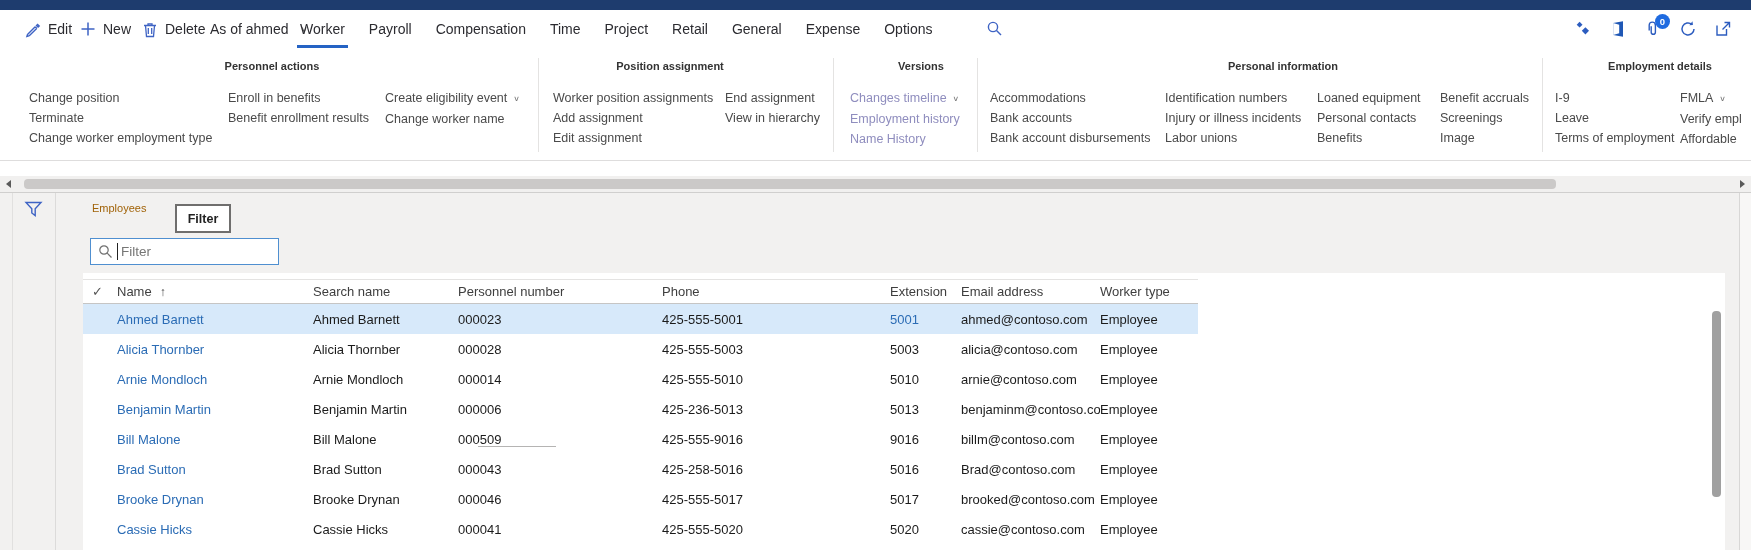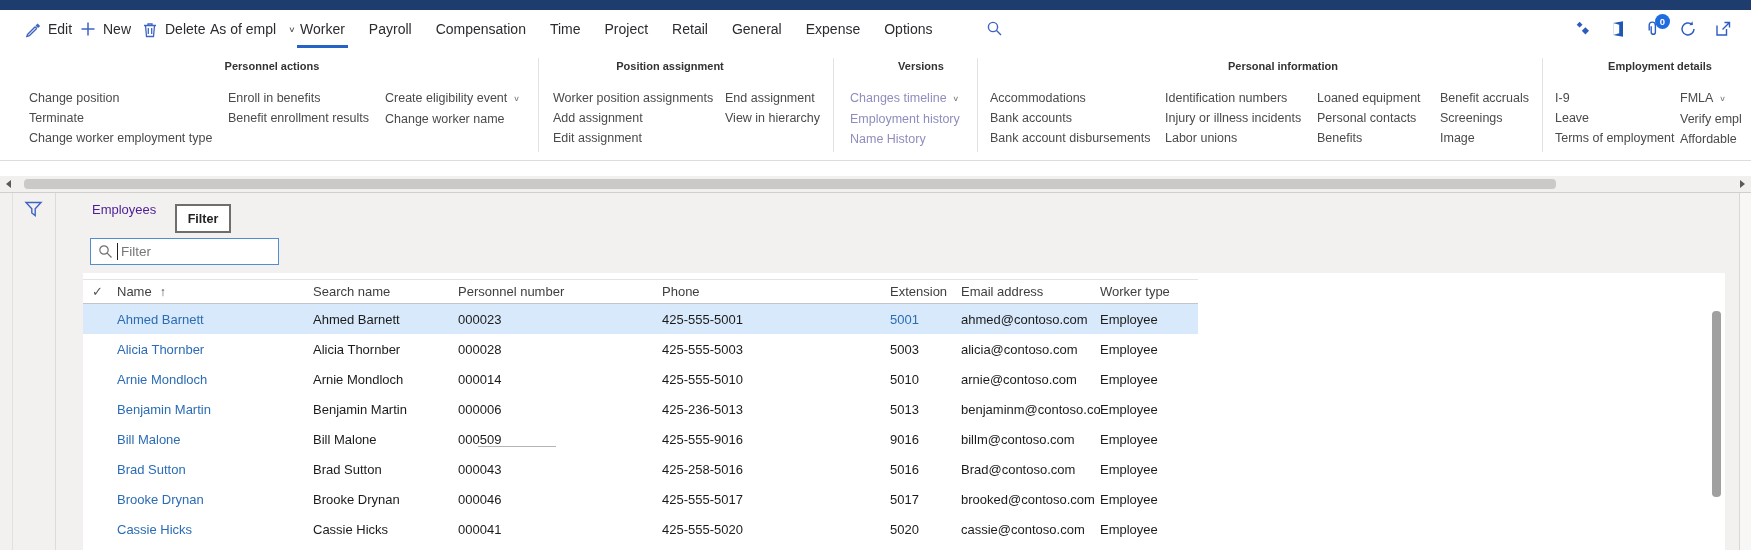--- a/index.html
+++ b/index.html
@@ -44,21 +44,21 @@
   .arrow-r{position:absolute;left:1740px;top:4px;width:0;height:0;
            border-top:4px solid transparent;border-bottom:4px solid transparent;border-left:5px solid #5a5a5a;}
 
   
   .content{left:0;top:192px;width:1751px;height:358px;background:#f2f1f0;border-top:1px solid #d0cfce;box-sizing:border-box;}
   .leftline{position:absolute;left:12px;top:0;width:1px;height:358px;background:#e1e0df;}
   .panedivider{position:absolute;left:55px;top:0;width:1px;height:358px;background:#dcdbda;}
   .rightline{position:absolute;left:1739px;top:0;width:1px;height:358px;background:#d8d7d6;}
   .rightstrip{position:absolute;left:1740px;top:0;width:11px;height:358px;background:#f8f7f6;}
   .funnel{position:absolute;left:24px;top:7px;}
-  .page-title{position:absolute;left:92px;top:9px;font-size:13px;color:#4c1d95;}
+  .page-title{position:absolute;left:92px;top:9px;font-size:11px;color:#a16207;}
   .tooltip{position:absolute;left:175px;top:11px;width:52px;height:25px;background:#fff;border:2px solid #6f6e6d;
            display:flex;align-items:center;justify-content:center;font-size:12.5px;font-weight:600;color:#222;}
   .filterwrap{position:absolute;left:90px;top:45px;width:189px;height:27px;}
   .filterinput{width:100%;height:100%;box-sizing:border-box;border:1.5px solid #4f8fd0;background:#fff;
                padding:0 6px 0 30px;font-size:13.5px;font-family:inherit;color:#222;outline:none;}
   .filterinput::placeholder{color:#767675;opacity:1;}
   .filter-mag{position:absolute;left:8px;top:6px;pointer-events:none;}
   .caret{position:absolute;left:27px;top:5px;width:1px;height:17px;background:#222;}
 
   
@@ -109,21 +109,21 @@
     <div class="tbtn" style="left:142px;">
       <span>
         <svg width="16" height="17" viewBox="0 0 16 17">
             <path d="M2 4.5 h12 M6 4.5 V2.8 h4 v1.7 M3.5 4.5 l1 11 h7 l1-11 M6.3 7 v6 M9.7 7 v6" stroke="#3e63c4" stroke-width="1.3" fill="none"></path>
           </svg>
       </span>
       <span>Delete</span>
     </div>
 
     <div class="tbtn" style="left:210px;">
-      <span>As of empl</span>
+      <span>As of ahmed</span>
       <span class="chevglyph">∨</span>
     </div>
 
     <div class="tabs">
       <div class="tab selected">Worker</div>
       <div class="tab">Payroll</div>
       <div class="tab">Compensation</div>
       <div class="tab">Time</div>
       <div class="tab">Project</div>
       <div class="tab">Retail</div>

